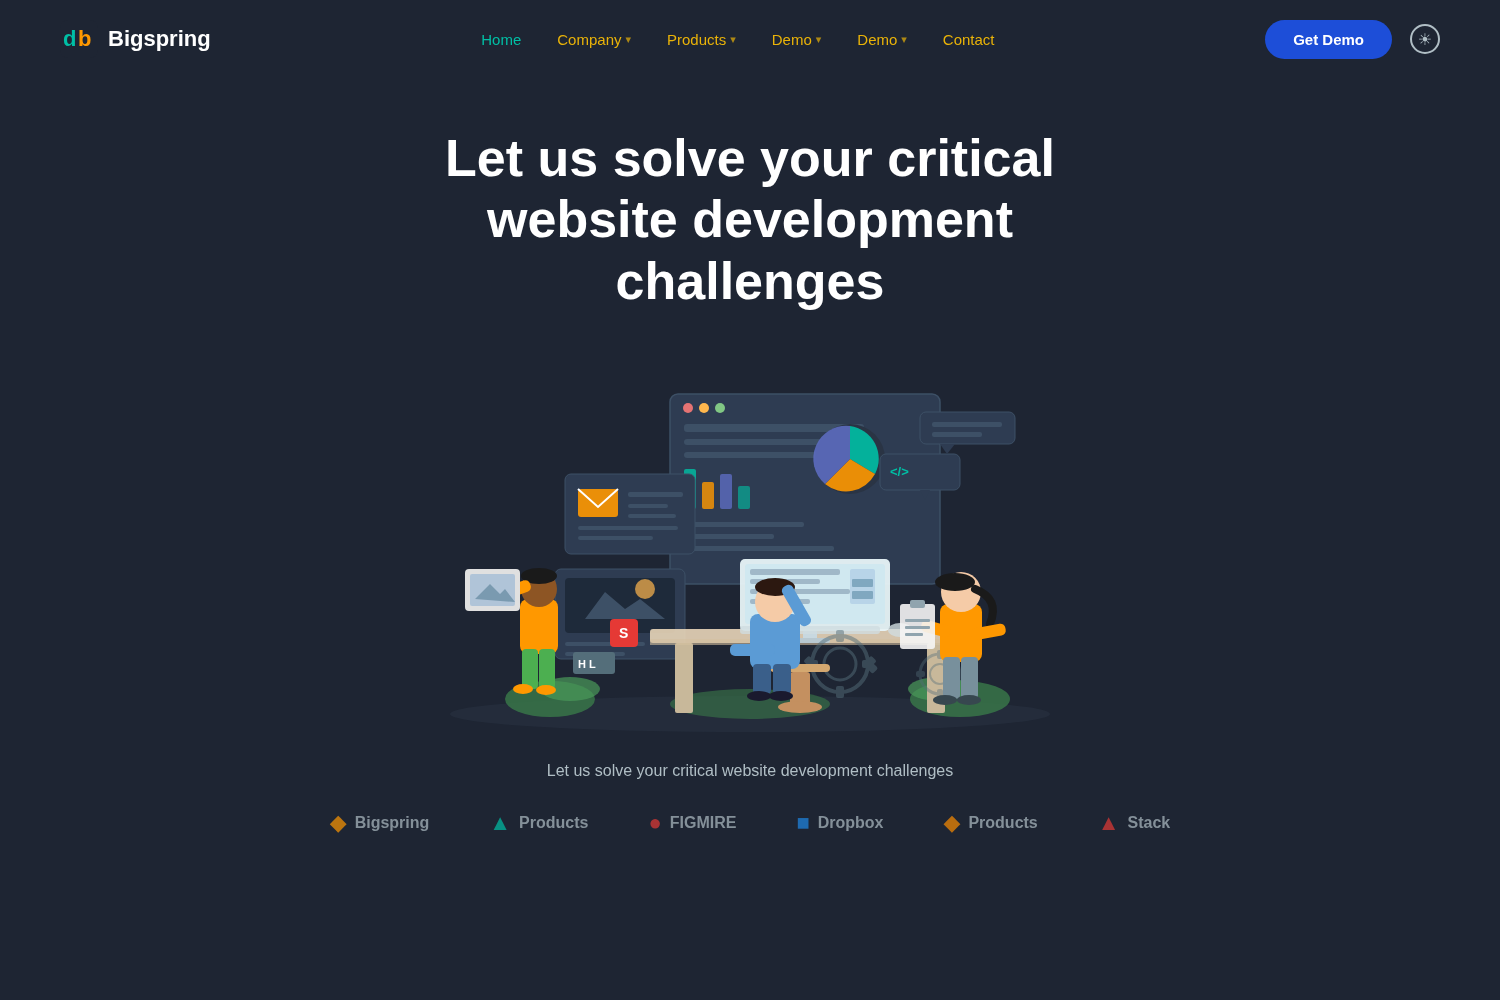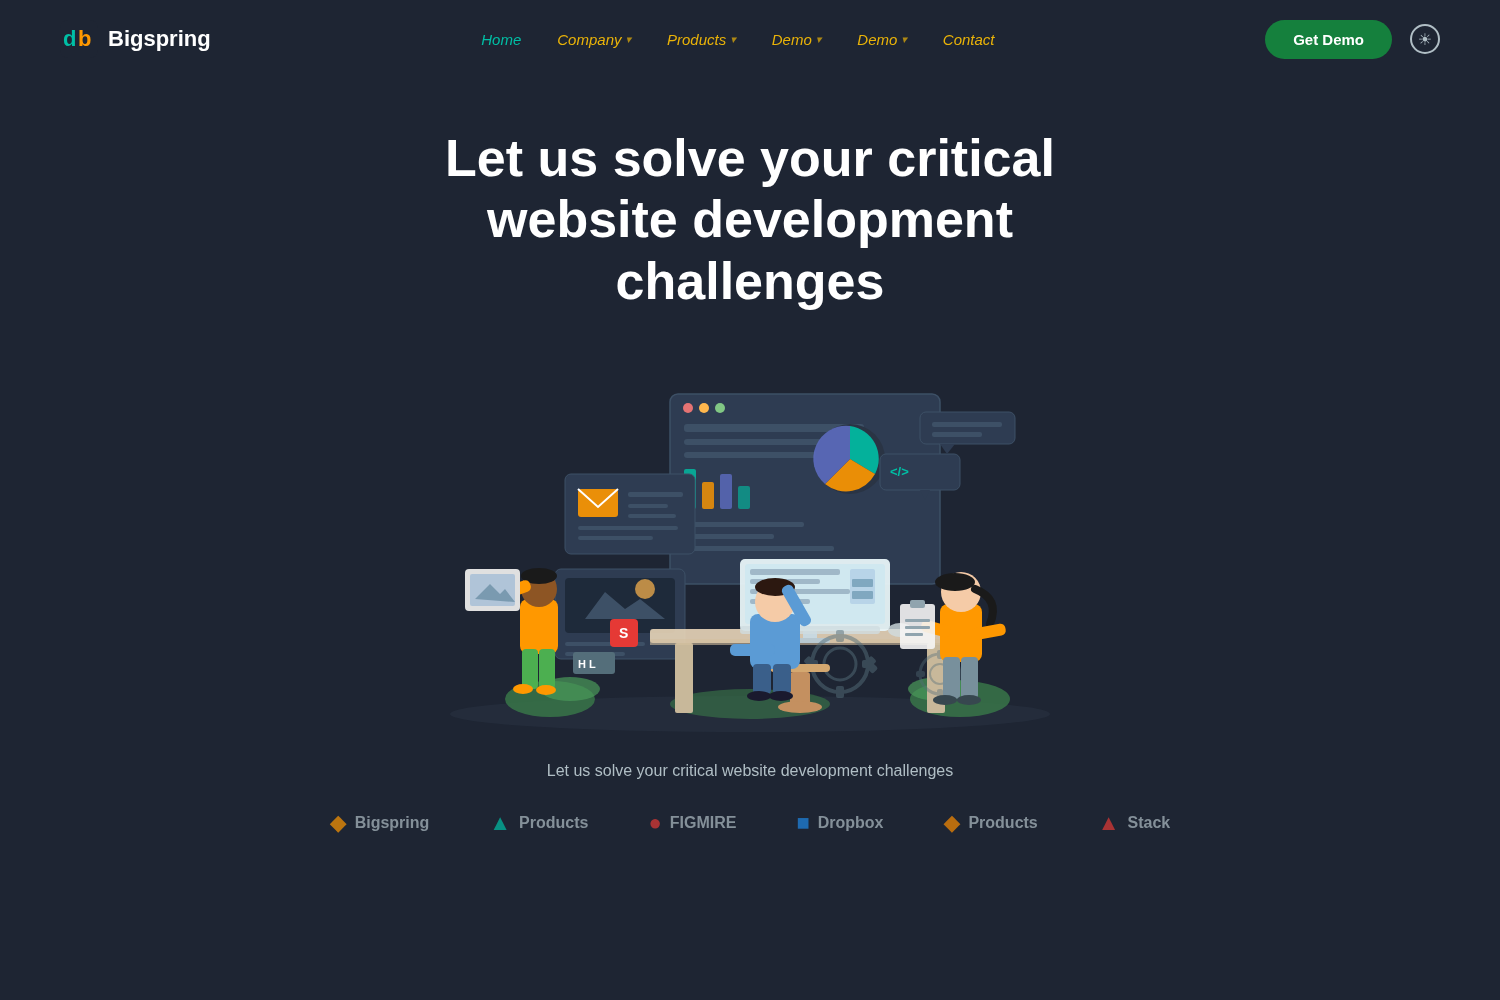--- a/index.html
+++ b/index.html
@@ -35,21 +35,20 @@
     .logo-text {
       font-size: 22px;
       font-weight: 700;
       color: #fff;
     }
     .nav-links {
       display: flex;
       align-items: center;
       gap: 36px;
       list-style: none;
-      font-style: italic;
     }
     .nav-links li a {
       text-decoration: none;
       color: #eab308;
       font-size: 15px;
       font-weight: 500;
       display: flex;
       align-items: center;
       gap: 4px;
     }
@@ -59,21 +58,21 @@
     .nav-links li a .chevron {
       font-size: 11px;
       opacity: 0.7;
     }
     .nav-right {
       display: flex;
       align-items: center;
       gap: 18px;
     }
     .get-demo-btn {
-      background: #15803d;
+      background: #1d4ed8;
       color: #fff;
       border: none;
       border-radius: 24px;
       padding: 11px 28px;
       font-size: 15px;
       font-weight: 600;
       cursor: pointer;
     }
     .theme-toggle {
       width: 30px;

